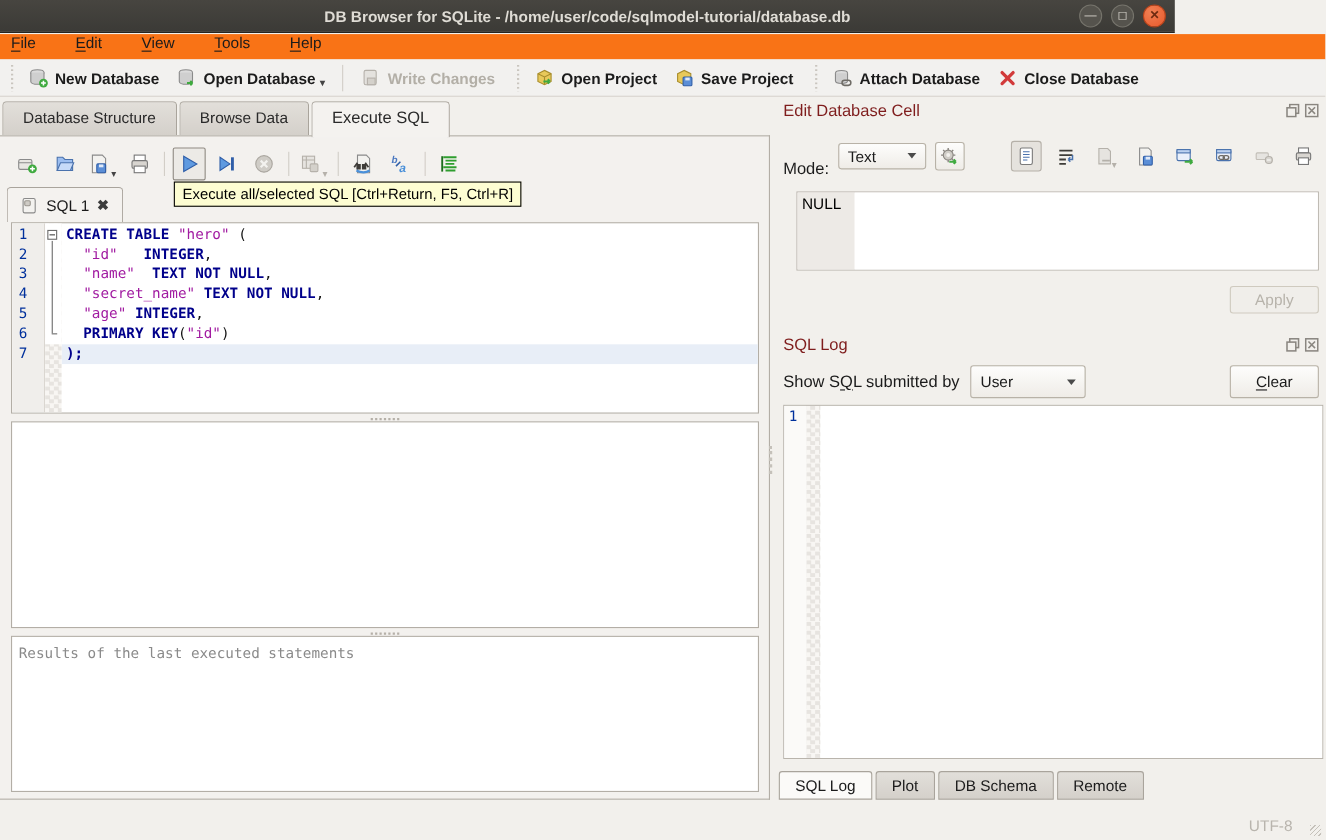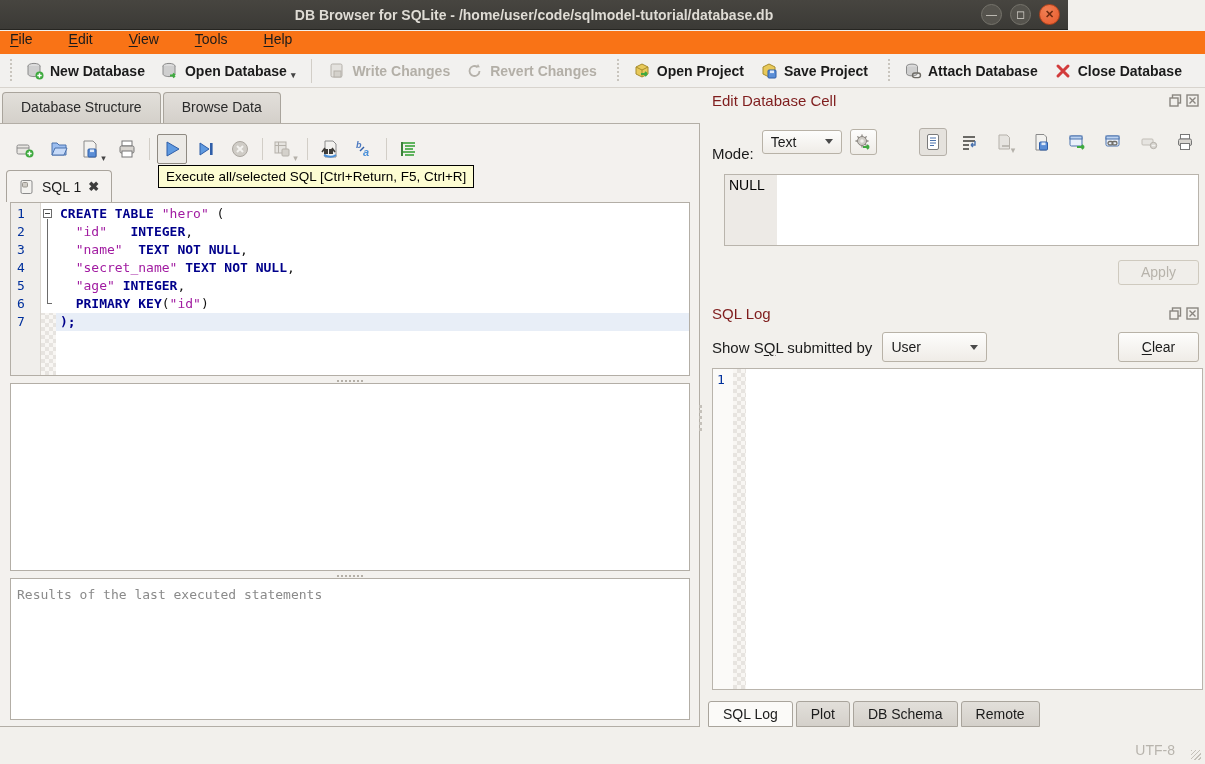--- a/index.html
+++ b/index.html
@@ -192,29 +192,20 @@
   <div class="tb-btn disabled">
     <span class="icon16">
       <svg width="18" height="18" viewBox="0 0 18 18">
           <rect x="3" y="2" width="11" height="13" rx="1.5" fill="#e4e2de" stroke="#b5b1aa"></rect>
           <rect x="6" y="9" width="7" height="6" fill="#d4d1cb" stroke="#b5b1aa"></rect>
         </svg>
     </span>
     <span>Write Changes</span>
   </div>
 
-  <div class="tb-btn disabled">
-    <span class="icon16">
-      <svg width="18" height="18" viewBox="0 0 18 18">
-          <path d="M13.5 9a5 5 0 1 1-2-4" fill="none" stroke="#b5b1aa" stroke-width="1.8"></path>
-          <path d="M12 2l1.8 3.2-3.6.3z" fill="#b5b1aa"></path>
-        </svg>
-    </span>
-    <span>Revert Changes</span>
-  </div>
 
   <div class="tb-handle" style="margin-left:10px;"></div>
 
   <div class="tb-btn">
     <span class="icon16">
       <svg width="18" height="18" viewBox="0 0 18 18">
           <path d="M3 5l6-3 6 3v7l-6 3-6-3z" fill="#e8c95a" stroke="#a88d2c"></path>
           <path d="M3 5l6 3 6-3M9 8v7" fill="none" stroke="#a88d2c"></path>
           <path d="M8 12h6m0 0-2-2m2 2-2 2" stroke="#3faa3f" stroke-width="1.8" fill="none"></path>
         </svg>
@@ -252,20 +243,21 @@
           <path d="M4 4l10 10M14 4L4 14" stroke="#d23b3b" stroke-width="3" stroke-linecap="round"></path>
         </svg>
     </span>
     <span>Close Database</span>
   </div>
 </div>
 
 <div class="main-tabs">
   <div class="mtab">Database Structure</div>
   <div class="mtab">Browse Data</div>
+  <div class="mtab active">Execute SQL</div>
 </div>
 
 <div class="left-frame">
 
   <div class="sqltoolbar">
     <div class="stb-btn">
       <svg width="20" height="20" viewBox="0 0 20 20">
           <rect x="2" y="6" width="12" height="9" rx="1.5" fill="#e9e7e3" stroke="#8a8a8a"></rect>
           <path d="M2 9h12" stroke="#8a8a8a"></path>
           <circle cx="14.5" cy="14.5" r="4" fill="#3faa3f"></circle>

